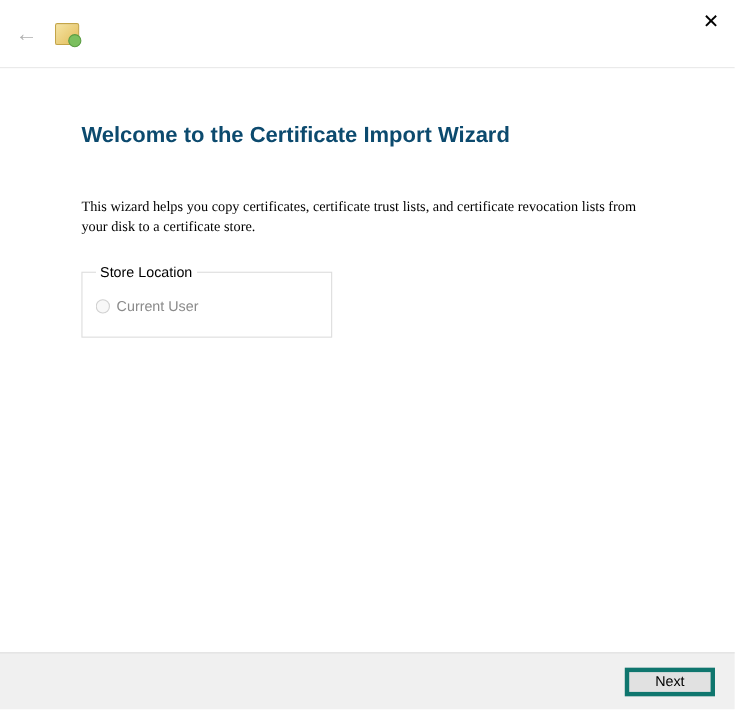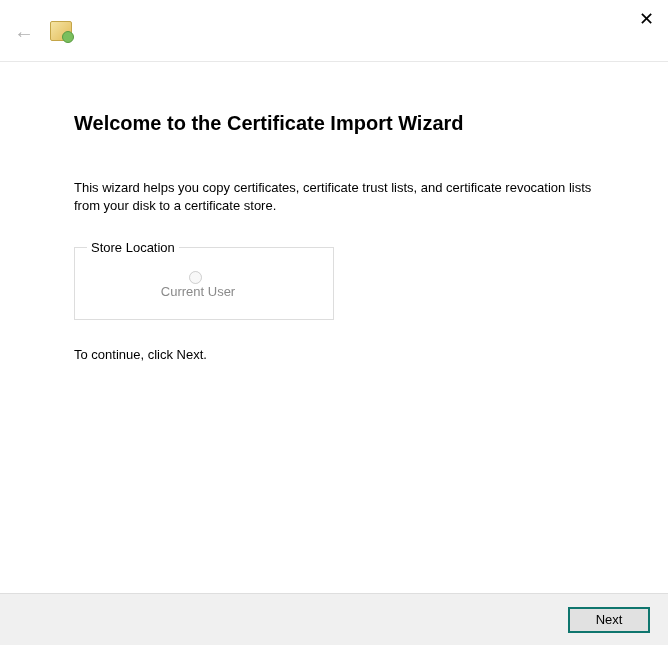--- a/index.html
+++ b/index.html
@@ -64,35 +64,36 @@
       background: #7bbf5e;
       border-radius: 50%;
       border: 1px solid #5a9c42;
     }
     .content {
       padding: 50px 74px 0 74px;
     }
     h1 {
       font-size: 20px;
       font-weight: 600;
-      color: #000000;
+      color: #0c4a6e;
       margin-bottom: 44px;
     }
     .para {
       font-size: 13px;
       line-height: 1.35;
       color: #000;
       margin-bottom: 26px;
+      font-family: Liberation Serif, serif;
     }
     fieldset {
       border: 1px solid #ddd;
       padding: 10px 24px 14px 12px;
       margin-top: 8px;
       margin-bottom: 26px;
-      width: 260px;
+      width: 228px;
     }
     legend {
       font-size: 13px;
       color: #000;
       padding: 0 4px;
     }
     .radio-row {
       display: flex;
       align-items: center;
       margin: 6px 0;
@@ -102,21 +103,20 @@
       width: 13px;
       height: 13px;
     }
     .radio-row label {
       font-size: 13px;
       cursor: pointer;
     }
     .radio-row.disabled label,
     .radio-row.disabled {
       color: #8a8a8a;
-      flex-direction: column;
     }
     .footer {
       position: absolute;
       left: 0;
       right: 0;
       bottom: 0;
       height: 52px;
       background: #f0f0f0;
       border-top: 1px solid #dedede;
       display: flex;
@@ -129,21 +129,21 @@
       height: 26px;
       font-size: 13px;
       font-family: inherit;
       background: #e1e1e1;
       border: 1px solid #adadad;
       cursor: pointer;
       margin-left: 10px;
     }
     .btn.primary {
       background: #e1e1e1;
-      border: 2px solid #0f766e;
+      border: 4px solid #0f766e;
     }
   </style>
 </head>
 <body>
 
 <button class="close-btn">✕</button>
 
 <div class="header-bar">
   <button class="back-arrow" disabled="">←</button>
   <div class="wizard-icon"></div>
@@ -156,18 +156,17 @@
 
 
   <fieldset>
     <legend>Store Location</legend>
     <div class="radio-row disabled">
       <input type="radio" name="storeloc" id="cu" disabled="" style="">
       <label for="cu">Current User</label>
     </div>
   </fieldset>
 
-  <p class="para">To continue, click Next.</p>
 </div>
 
 <div class="footer">
   <button class="btn primary">Next</button>
 </div>
 
 </body></html>

